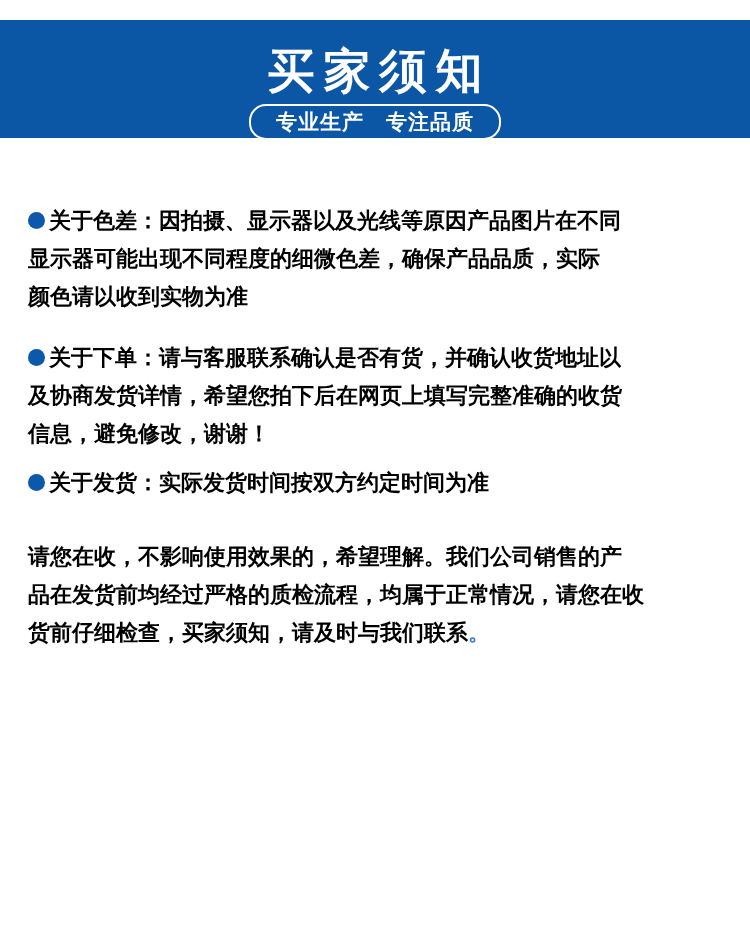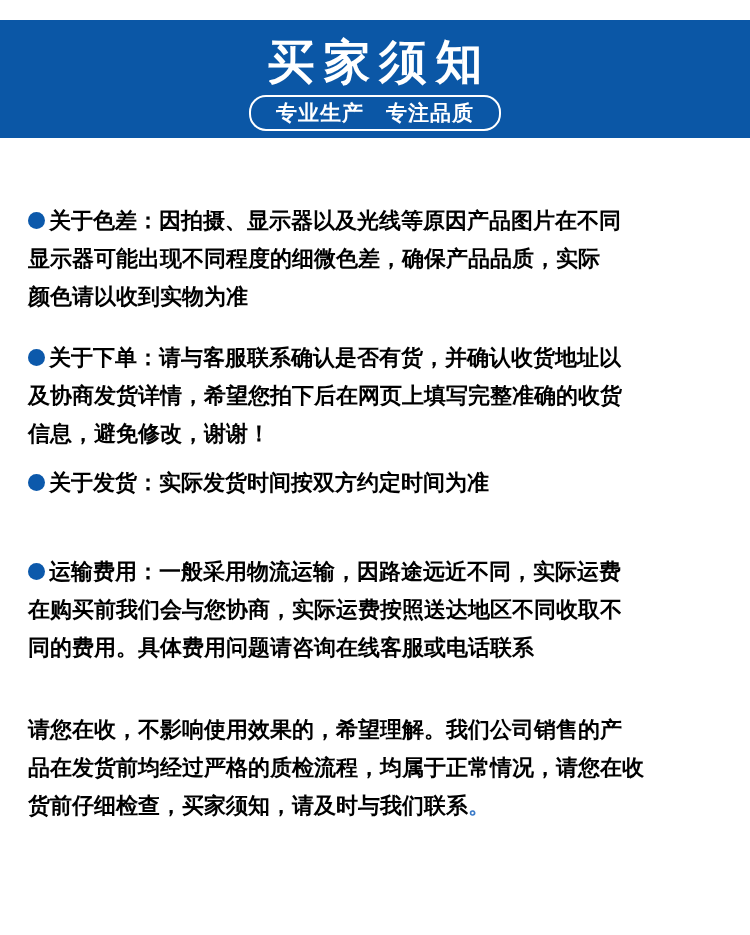--- a/index.html
+++ b/index.html
@@ -20,21 +20,21 @@
     position: absolute;
     top: 20px;
     left: 0;
     width: 750px;
     height: 118px;
     background: #0b57a6;
     text-align: center;
     color: #ffffff;
   }
   .page-title {
-    padding-top: 17px;
+    padding-top: 26px;
     font-size: 47px;
     font-weight: bold;
     letter-spacing: 9px;
     text-indent: 9px;
     line-height: 1.05;
     white-space: nowrap;
   }
   .badge {
     display: inline-block;
     margin-top: 9px;
@@ -56,21 +56,21 @@
   }
   .section {
     font-size: 22px;
     font-weight: bold;
     line-height: 38px;
     color: #000000;
   }
   .section .line { display: block; white-space: nowrap; }
   .m1 { margin-bottom: 23px; }
   .m2 { margin-bottom: 11px; }
-  .m3 { margin-bottom: 51px; }
+  .m3 { margin-bottom: 36px; }
   .m4 { margin-bottom: 44px; }
   .bullet {
     display: inline-block;
     width: 17px;
     height: 17px;
     border-radius: 50%;
     background: #0c59ab;
     margin-right: 4px;
     vertical-align: -1px;
   }
@@ -99,25 +99,20 @@
     <p class="section m2">
       <span class="line"><span class="bullet"></span><span>关于下单：请与客服联系确认是否有货，并确认收货地址以</span></span>
       <span class="line">及协商发货详情，希望您拍下后在网页上填写完整准确的收货</span>
       <span class="line">信息，避免修改，谢谢！</span>
     </p>
 
     <p class="section m3">
       <span class="line"><span class="bullet"></span><span>关于发货：实际发货时间按双方约定时间为准</span></span>
     </p>
 
-    <p class="section m4">
-      <span class="line"><span class="bullet"></span><span>运输费用：一般采用物流运输，因路途远近不同，实际运费</span></span>
-      <span class="line">在购买前我们会与您协商，实际运费按照送达地区不同收取不</span>
-      <span class="line">同的费用。具体费用问题请咨询在线客服或电话联系</span>
-    </p>
 
     <p class="section">
       <span class="line">请您在收，不影响使用效果的，希望理解。我们公司销售的产</span>
       <span class="line">品在发货前均经过严格的质检流程，均属于正常情况，请您在收</span>
       <span class="line"><span>货前仔细检查，买家须知，请及时与我们联系</span><span class="blue-period">。</span></span>
     </p>
 
   </div>
 </div>
 

